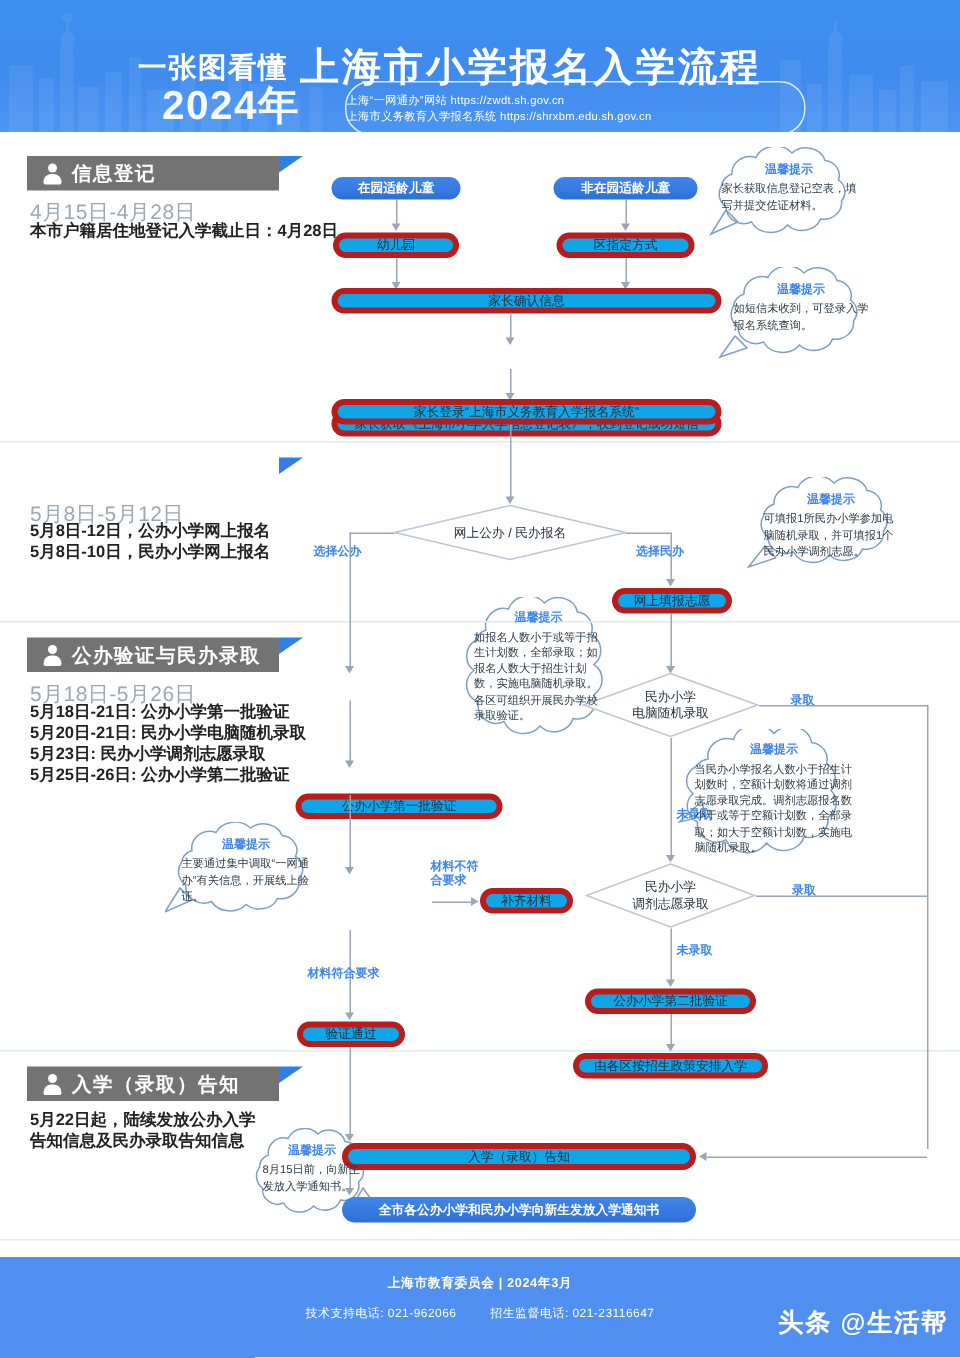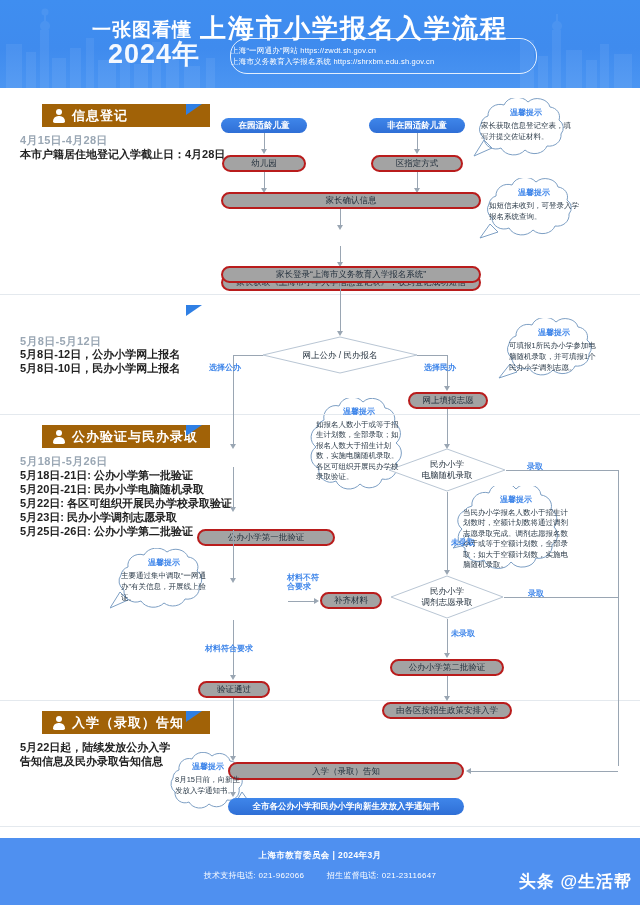--- a/index.html
+++ b/index.html
@@ -11,21 +11,21 @@
   }
   #root{position:relative;width:640px;height:905px;}
 
   
   .header{
     position:absolute;left:0;top:0;width:640px;height:88px;
     background:linear-gradient(180deg,#3f8ef0 0%,#3f8bee 55%,#4b95f2 100%);
     overflow:hidden;
   }
   .skyline{position:absolute;left:0;bottom:0;width:640px;height:88px;opacity:.30;}
-  .hdr-inner{position:absolute;left:0;top:0;width:640px;height:108px;}
+  .hdr-inner{position:absolute;left:0;top:16px;width:640px;height:108px;}
   .hdr-line1{
     position:absolute;left:92px;top:8px;width:460px;height:34px;
     display:flex;align-items:flex-end;gap:8px;white-space:nowrap;
   }
   .hdr-small{
     font-size:19px;font-weight:bold;color:#ffffff;letter-spacing:1px;
     line-height:24px;
   }
   .hdr-big{
     font-size:26px;font-weight:bold;color:#ffffff;letter-spacing:2px;
@@ -40,58 +40,57 @@
     position:absolute;left:230px;top:38px;width:305px;height:34px;
     border:1px solid rgba(255,255,255,.85);border-radius:17px;
     display:flex;flex-direction:column;align-items:flex-start;justify-content:center;
     gap:1px;
   }
   .hdr-pill div{font-size:7.5px;color:#ffffff;letter-spacing:.2px;white-space:nowrap;}
 
   
   .banner{
     position:absolute;height:23px;
-    background:#a16207;
+    background:#737373;
     color:#fff;
     display:flex;align-items:center;
     padding-left:10px;
     box-sizing:border-box;
-    margin-left:24px;
   }
   .banner .btxt{font-size:13px;font-weight:bold;letter-spacing:1px;}
   .banner .bicon{
     width:14px;height:14px;margin-right:6px;flex:0 0 auto;
     display:inline-block;position:relative;
   }
   .bicon .bhead{position:absolute;left:4px;top:0;width:6px;height:6px;border-radius:50%;background:#fff;}
   .bicon .bbody{position:absolute;left:1px;top:7px;width:12px;height:7px;border-radius:6px 6px 2px 2px;background:#fff;}
   .banner-tail{
     position:absolute;width:0;height:0;
     border-left:16px solid #2f7fe4;
     border-bottom:11px solid transparent;
     border-top:0 solid transparent;
   }
   .sec-date{
-    position:absolute;font-size:11px;color:#9aa7b4;font-weight:bold;letter-spacing:.3px;
+    position:absolute;font-size:14px;color:#9aa7b4;font-weight:normal;letter-spacing:.3px;
   }
   .sec-lines{position:absolute;font-size:11px;color:#222;line-height:14px;font-weight:bold;}
   .sec-lines div{white-space:nowrap;}
 
   .divider{
     position:absolute;left:0;width:640px;height:1px;background:#e4e9ee;
   }
 
   
   .node{
     position:absolute;box-sizing:border-box;
     display:flex;align-items:center;justify-content:center;text-align:center;
     font-size:8.5px;color:#23303d;line-height:11px;
   }
   .pill{
-    border:2px solid #b91c1c;border-radius:14px;background:#a3a3a3;
+    border:4px solid #b91c1c;border-radius:14px;background:#0ea5e9;
   }
   .pill-blue{
     background:linear-gradient(180deg,#3f86ea,#2f6fd6);
     border:none;border-radius:13px;color:#fff;font-weight:bold;
   }
   .diamond-wrap{position:absolute;}
   .diamond{
     position:absolute;left:0;top:0;width:100%;height:100%;
   }
   .diamond svg{display:block;}
@@ -304,21 +303,20 @@
         <span class="bhead"></span>
         <span class="bbody"></span>
       </span>
     <span class="btxt">公办验证与民办录取</span>
   </div>
   <div class="banner-tail" style="left:186px;top:425px;"></div>
   <div class="sec-date" style="left:20px;top:454px;">5月18日-5月26日</div>
   <div class="sec-lines" style="left:20px;top:468px;">
     <div>5月18日-21日: 公办小学第一批验证</div>
     <div>5月20日-21日: 民办小学电脑随机录取</div>
-    <div>5月22日: 各区可组织开展民办学校录取验证</div>
     <div>5月23日: 民办小学调剂志愿录取</div>
     <div>5月25日-26日: 公办小学第二批验证</div>
   </div>
 
   <div class="ln lnv" style="left:233px;top:467px;height:42px;"></div>
   <div class="arr" style="left:229.5px;top:507px;"></div>
   <div class="node pill" style="left:197px;top:529px;width:138px;height:17px;">公办小学第一批验证</div>
   <div class="ln lnv" style="left:233px;top:530px;height:50px;"></div>
   <div class="arr" style="left:229.5px;top:578px;"></div>
 

